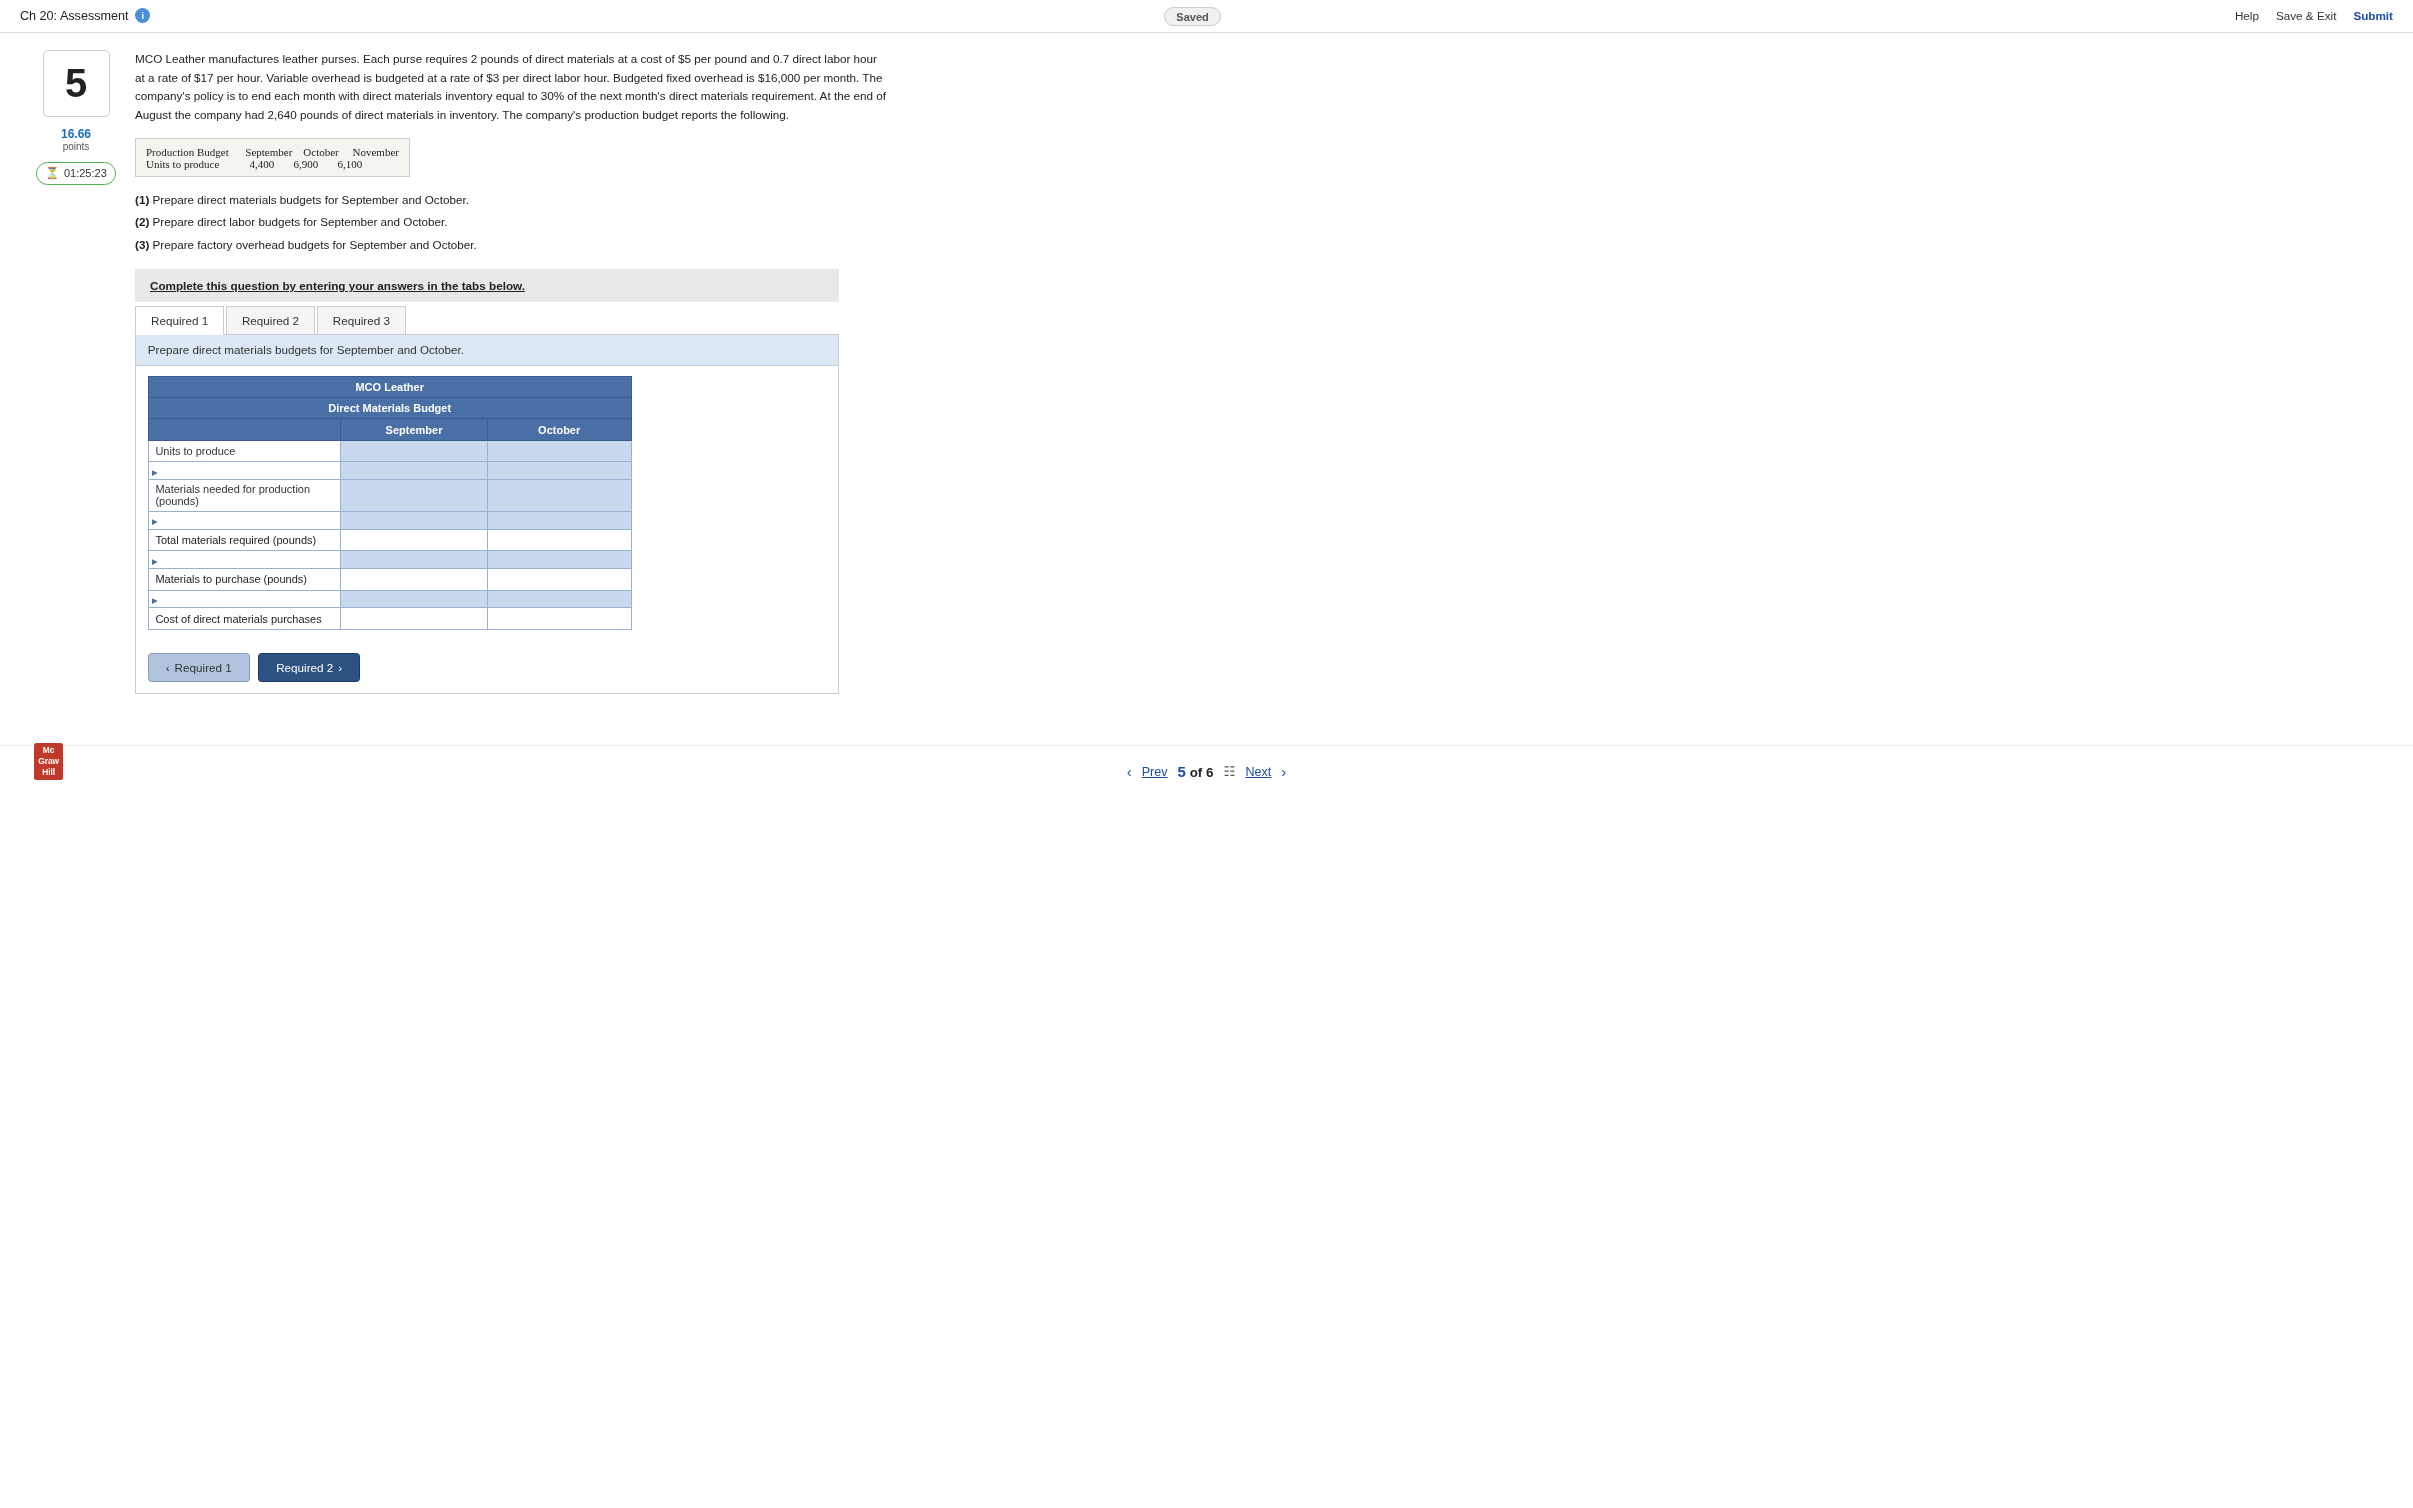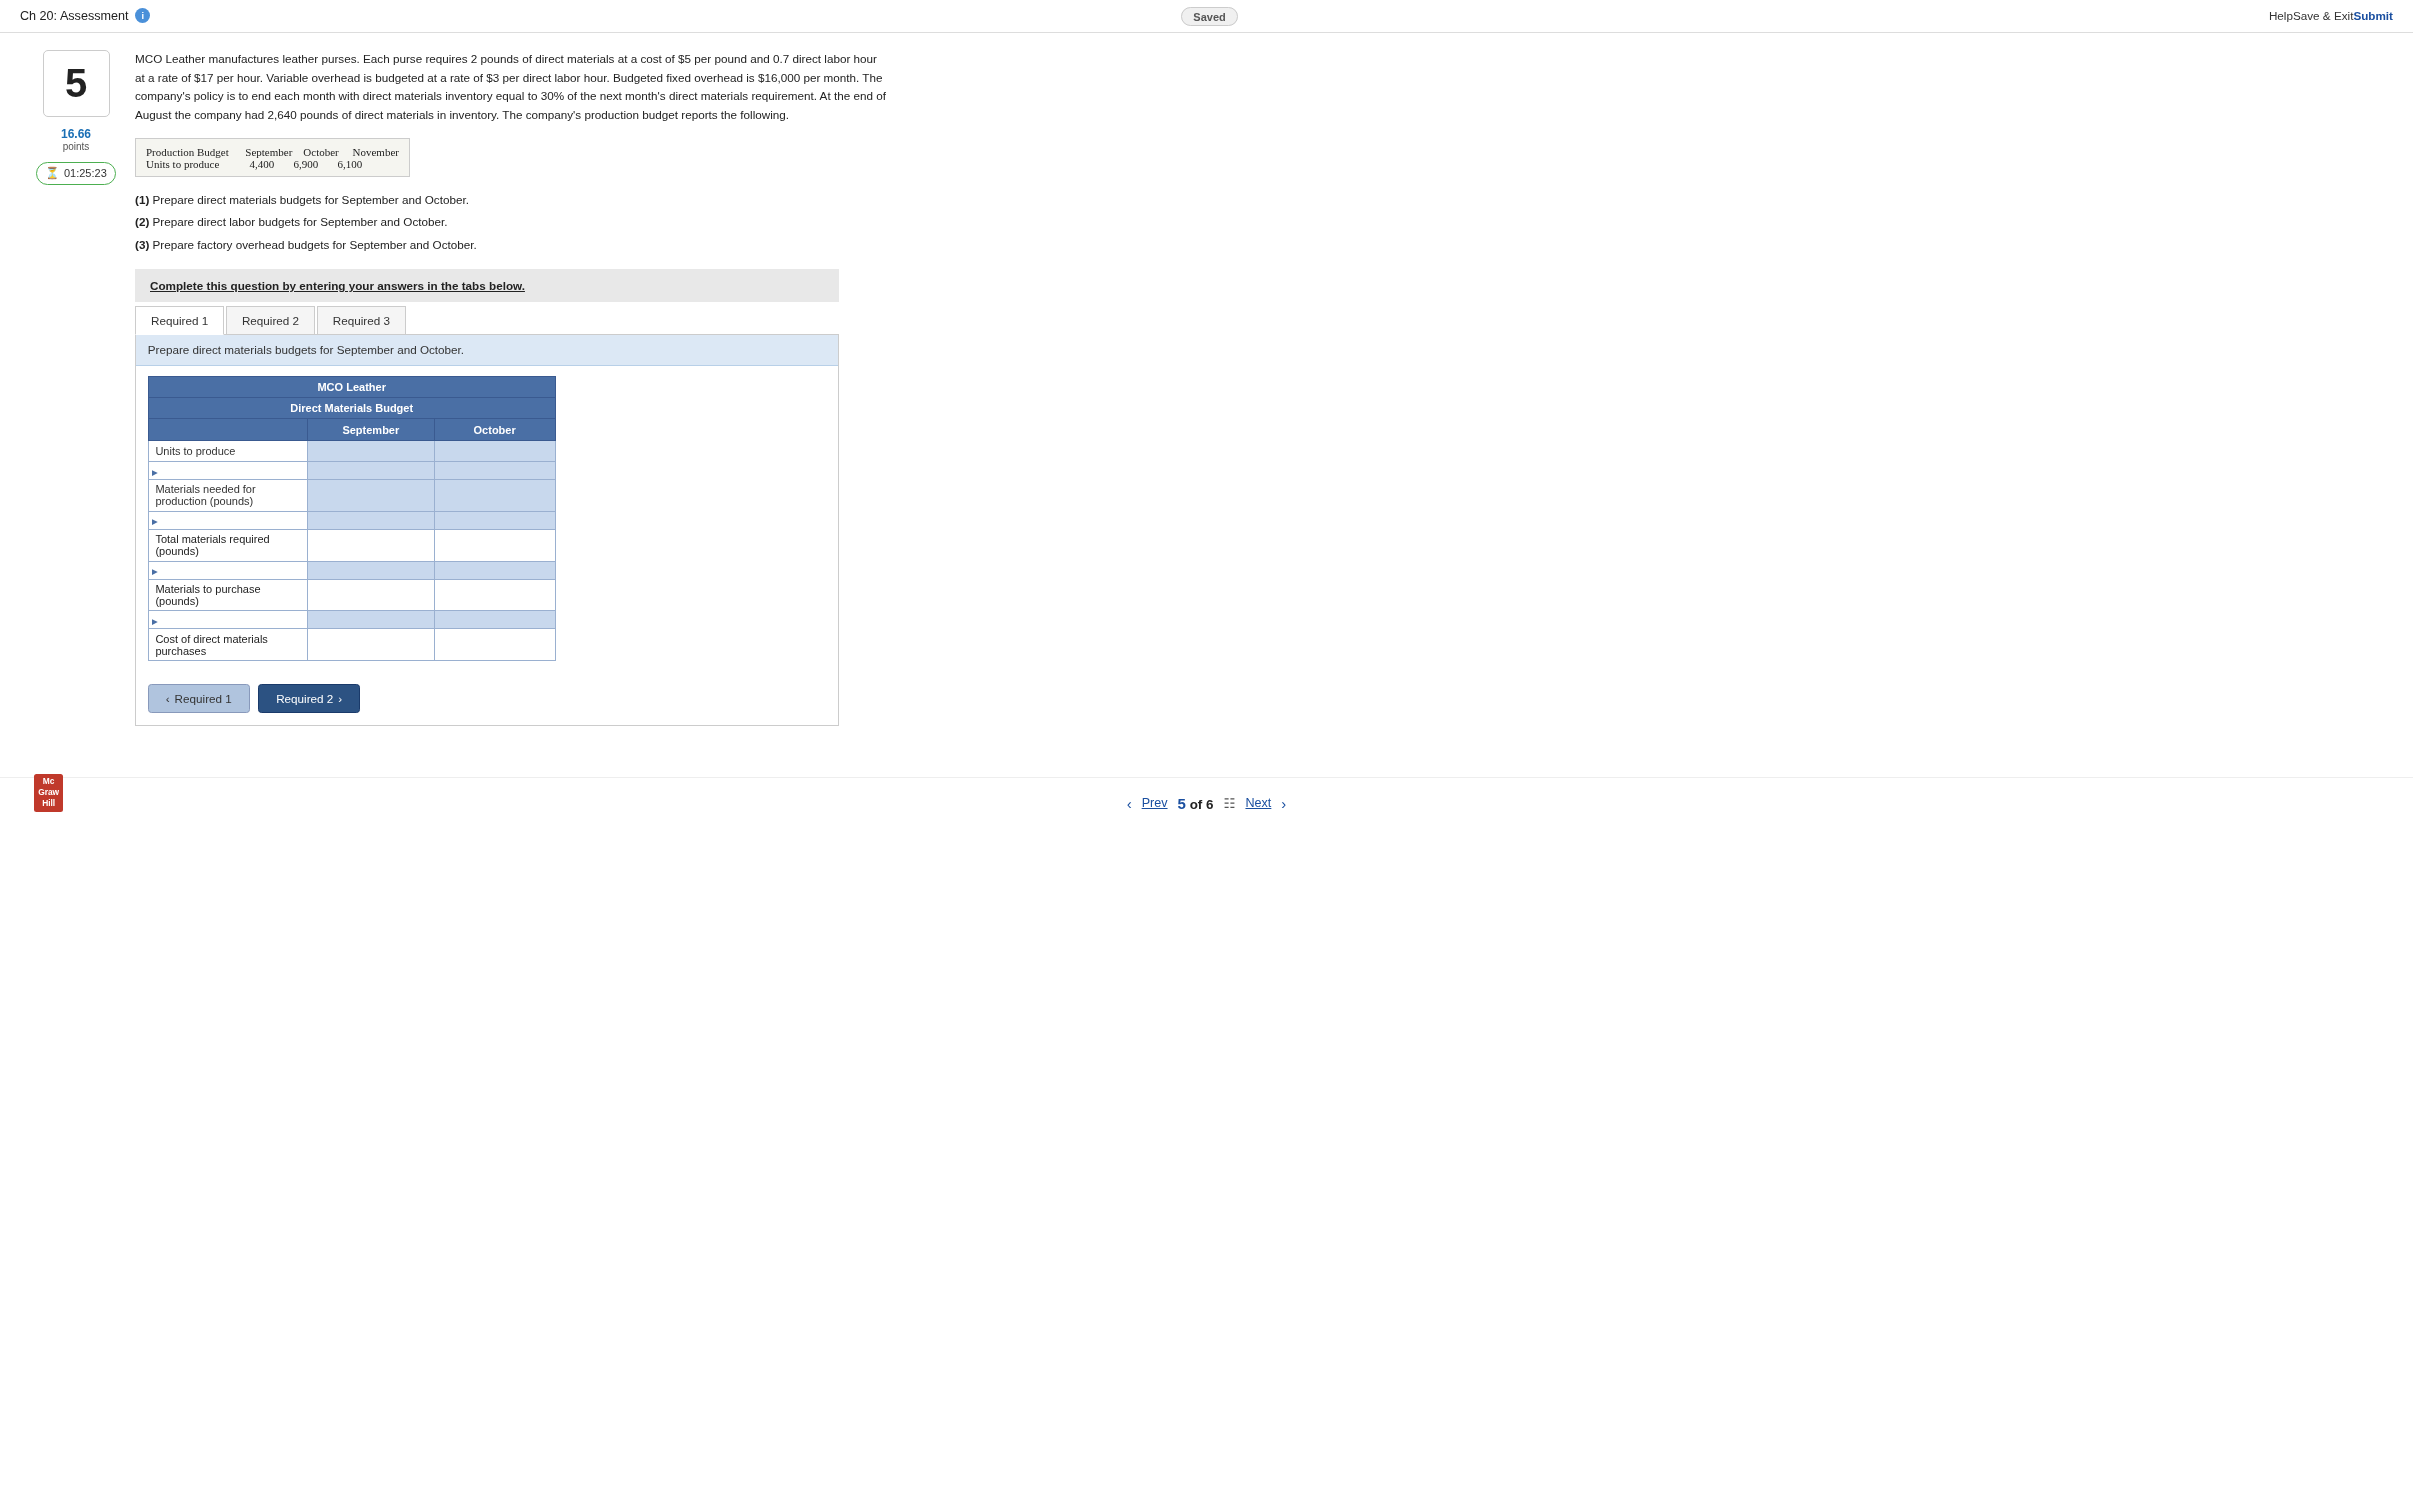--- a/index.html
+++ b/index.html
@@ -45,20 +45,21 @@
       border: 0.8px solid #ccc;
       border-radius: 17px;
       padding: 2.5px 11.7px;
       font-size: 11px;
       color: #555;
       font-weight: bold;
     }
     .header-right {
       display: flex;
       align-items: center;
+      gap: 17px;
     }
     .header-right a {
       text-decoration: none;
       color: #333;
       font-size: 11.7px;
       cursor: pointer;
     }
     .header-right .submit-btn {
       color: #1a4fa0;
       font-weight: 600;
@@ -200,21 +201,21 @@
       color: #333;
       border-bottom: 0.8px solid #b8d0e8;
     }
 
     
     .budget-table-wrapper {
       padding: 10px 11.7px;
     }
     .budget-table {
       border-collapse: collapse;
-      width: 408px;
+      width: 484px;
       font-size: 11px;
       padding-left: 36px;
     }
     .budget-table .company-name-row td {
       background: #4a6fa5;
       color: #fff;
       font-weight: 700;
       text-align: center;
       padding: 4.2px 6.7px;
       border: 0.8px solid #3a5a90;

